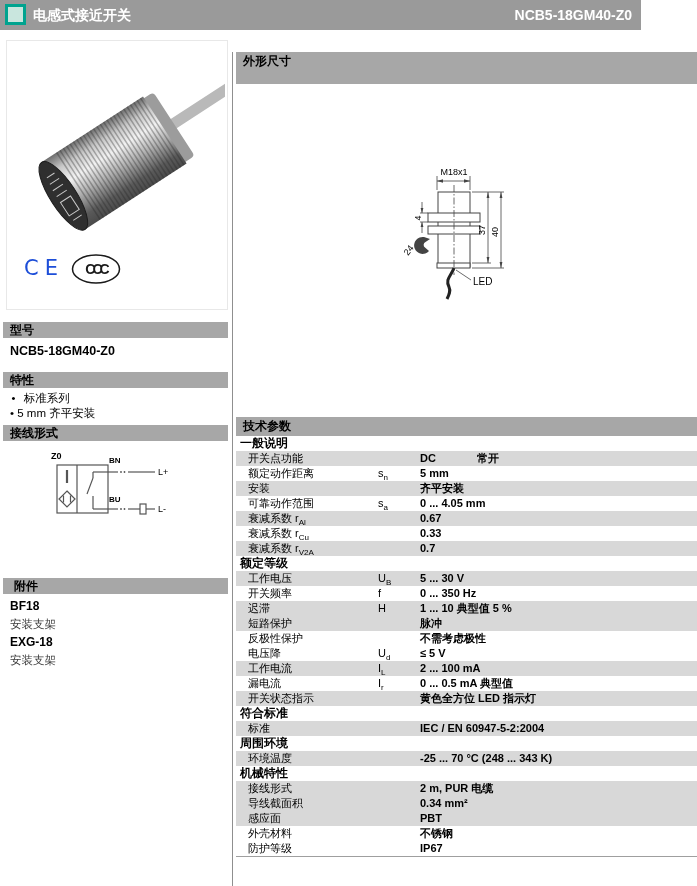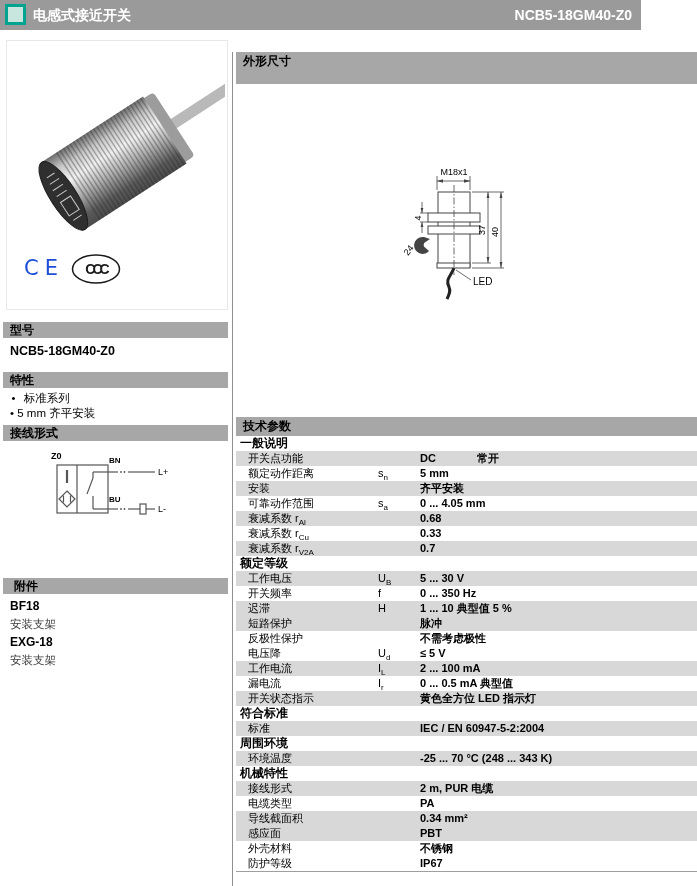--- a/index.html
+++ b/index.html
@@ -225,21 +225,21 @@
       <span class="t-label">安装</span>
       <span class="t-val">齐平安装</span>
     </div>
     <div class="t-row">
       <span class="t-label">可靠动作范围</span>
       <span class="t-sym">s<sub>a</sub></span>
       <span class="t-val">0 ... 4.05 mm</span>
     </div>
     <div class="t-row shade">
       <span class="t-label">衰减系数 r<sub>Al</sub></span>
-      <span class="t-val">0.68</span>
+      <span class="t-val">0.67</span>
     </div>
     <div class="t-row">
       <span class="t-label">衰减系数 r<sub>Cu</sub></span>
       <span class="t-val">0.33</span>
     </div>
     <div class="t-row shade">
       <span class="t-label">衰减系数 r<sub>V2A</sub></span>
       <span class="t-val">0.7</span>
     </div>
     <div class="t-sec">额定等级</div>
@@ -293,24 +293,20 @@
     <div class="t-sec">周围环境</div>
     <div class="t-row shade">
       <span class="t-label">环境温度</span>
       <span class="t-val">-25 ... 70 °C (248 ... 343 K)</span>
     </div>
     <div class="t-sec">机械特性</div>
     <div class="t-row shade">
       <span class="t-label">接线形式</span>
       <span class="t-val">2 m, PUR 电缆</span>
     </div>
-    <div class="t-row">
-      <span class="t-label">电缆类型</span>
-      <span class="t-val">PA</span>
-    </div>
     <div class="t-row shade">
       <span class="t-label">导线截面积</span>
       <span class="t-val">0.34 mm²</span>
     </div>
     <div class="t-row shade">
       <span class="t-label">感应面</span>
       <span class="t-val">PBT</span>
     </div>
     <div class="t-row">
       <span class="t-label">外壳材料</span>

